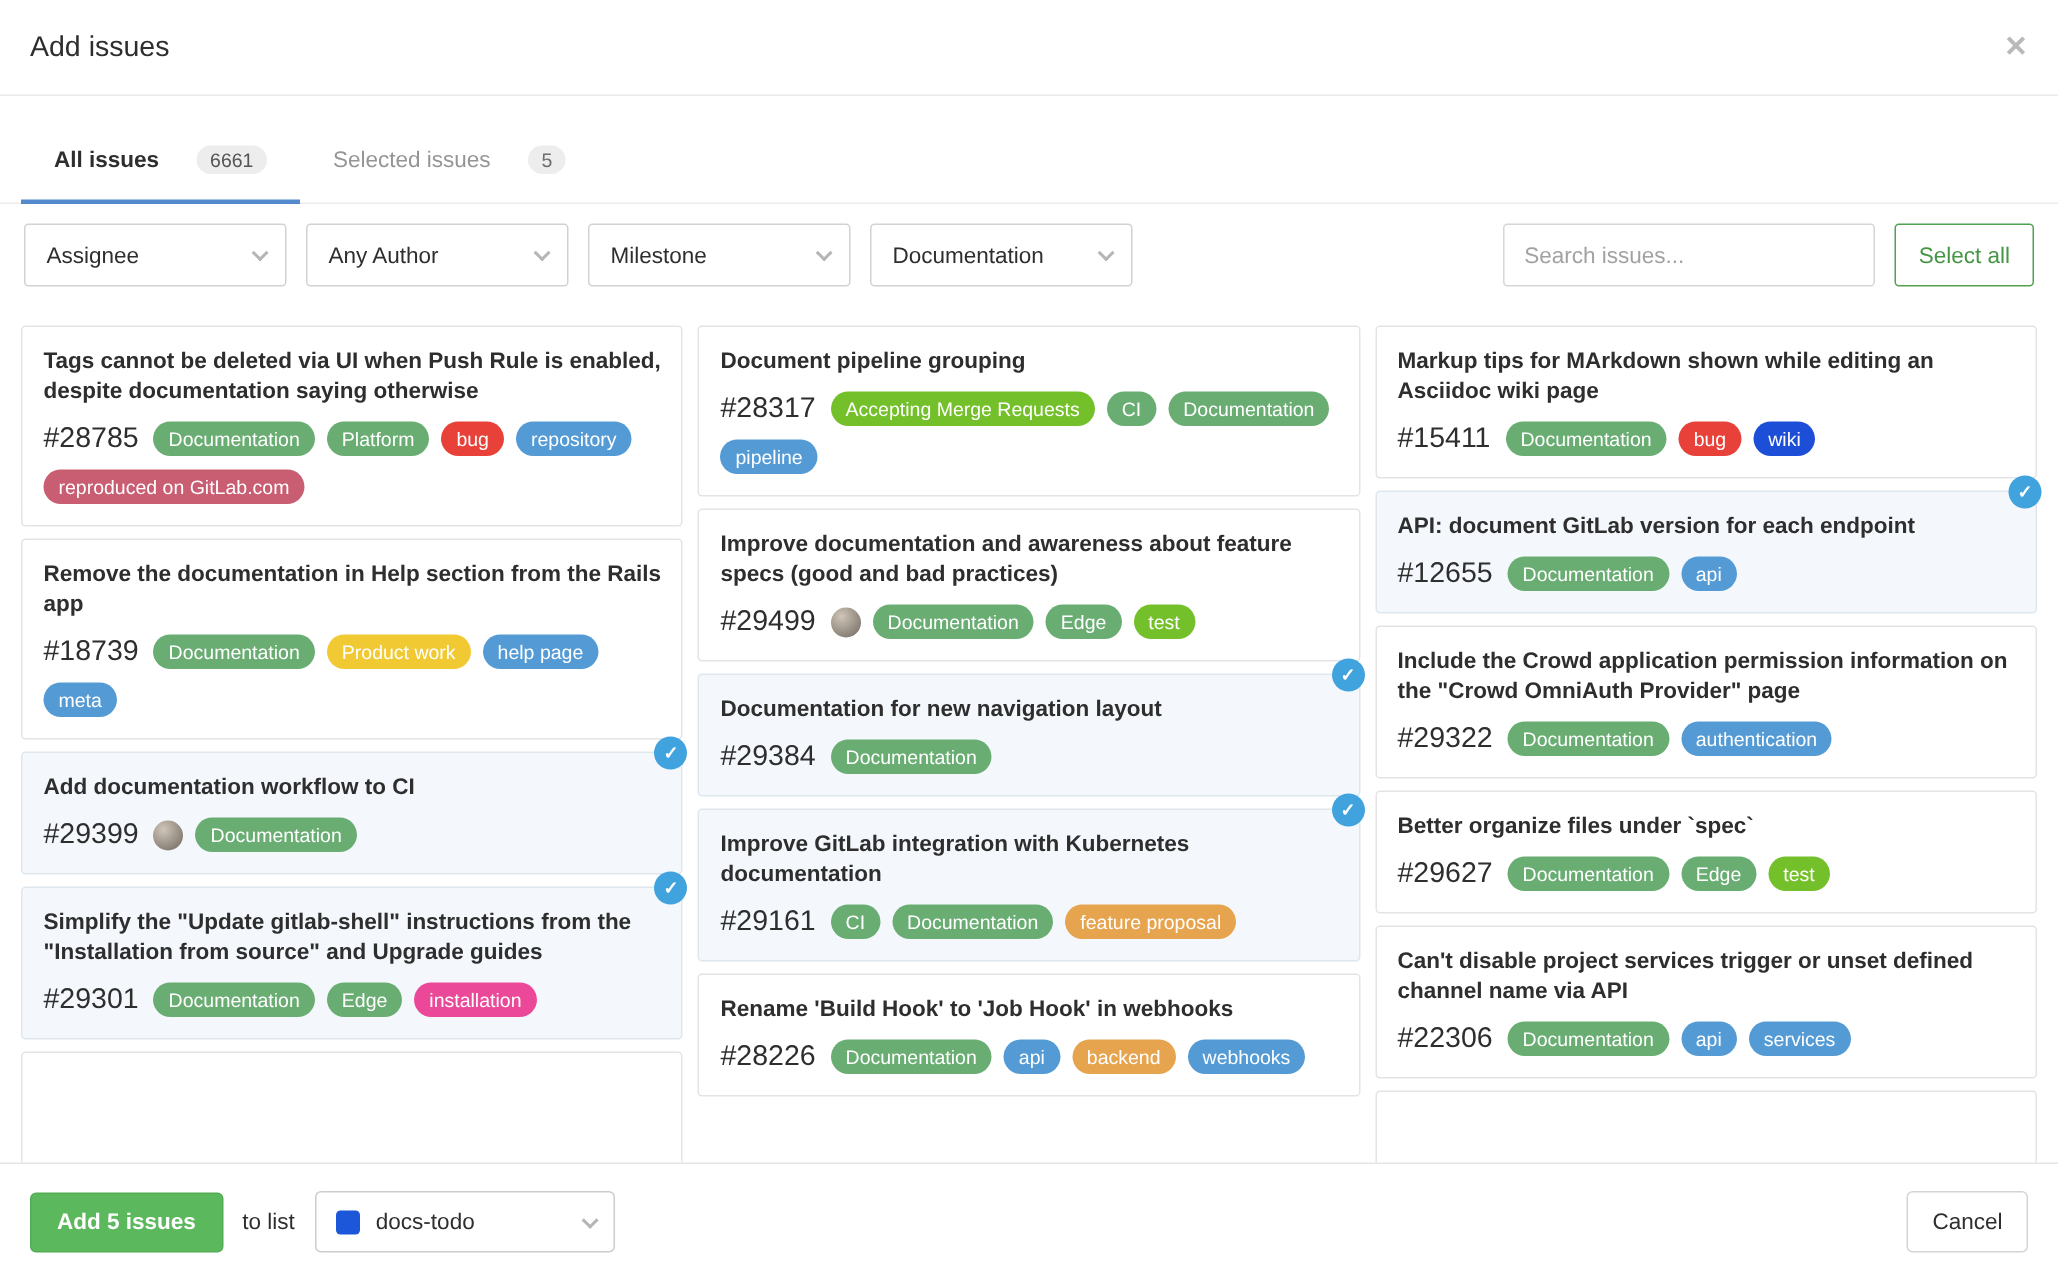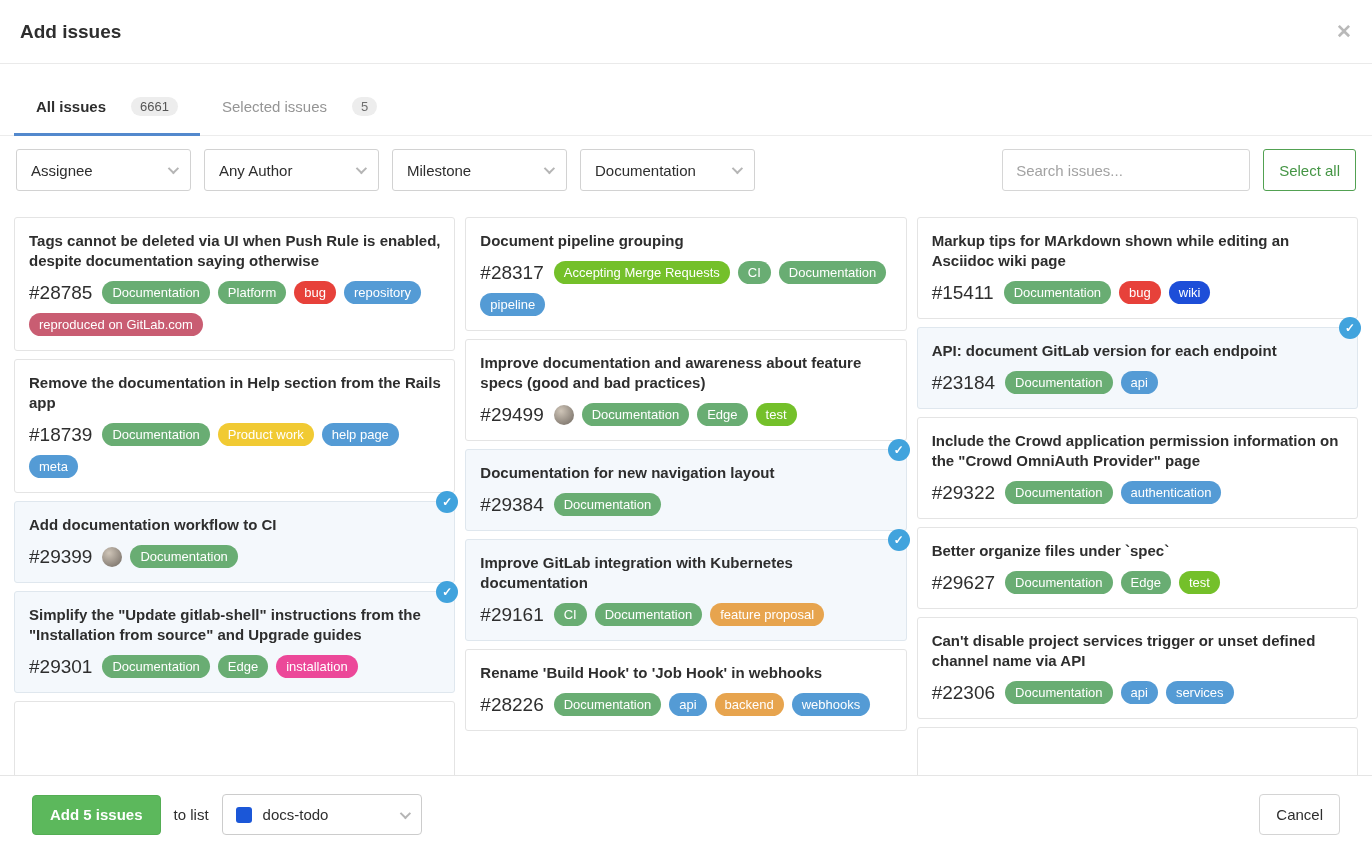--- a/index.html
+++ b/index.html
@@ -11,21 +11,21 @@
     position: relative;
   }
 
   
   .modal-header {
     height: 64px;
     border-bottom: 1px solid #eaeaea;
     display: flex; align-items: center;
     padding: 0 20px;
   }
-  .modal-title { font-size: 19px; font-weight: 700; color: #2e2e2e; }
+  .modal-title { font-size: 19px; font-weight: 400; color: #2e2e2e; }
   .close-btn {
     margin-left: auto;
     color: #b9b9b9; font-size: 19px; font-weight: 700;
     cursor: pointer; line-height: 1;
   }
 
   
   .tabs {
     display: flex;
     padding: 33px 14px 0 14px;
@@ -138,21 +138,21 @@
     display: flex; align-items: center; justify-content: center;
     font-size: 12px; font-weight: 700;
   }
 
   
   .footer {
     position: absolute; left: 0; right: 0; bottom: 0;
     height: 78px; background: #fff;
     border-top: 1px solid #e5e5e5;
     display: flex; align-items: center;
-    padding: 0 32px;
+    padding: 0 20px;
   }
   .add-btn {
     height: 40px; padding: 0 17px;
     background: #5cb85c; border: 1px solid #54ad54; border-radius: 4px;
     color: #fff; font-size: 15px; font-weight: 700;
     font-family: "Liberation Sans", sans-serif;
     cursor: pointer;
   }
   .to-list { margin: 0 13px; font-size: 15px; color: #2e2e2e; }
   .list-dropdown {
@@ -326,21 +326,21 @@
           <span class="label" style="background: rgb(231, 65, 58);">bug</span>
           <span class="label" style="background: #1d4ed8;">wiki</span>
         </div>
       </div>
       <div class="card selected">
         <div class="check-badge">
           <span>✓</span>
         </div>
         <div class="card-title">API: document GitLab version for each endpoint</div>
         <div class="card-meta">
-          <span class="issue-id">#23184</span>
+          <span class="issue-id">#12655</span>
           <span class="label" style="background: rgb(105, 173, 115);">Documentation</span>
           <span class="label" style="background: rgb(84, 155, 213);">api</span>
         </div>
       </div>
       <div class="card">
         <div class="card-title">Include the Crowd application permission information on the "Crowd OmniAuth Provider" page</div>
         <div class="card-meta">
           <span class="issue-id">#29322</span>
           <span class="label" style="background: rgb(105, 173, 115);">Documentation</span>
           <span class="label" style="background: rgb(84, 155, 213);">authentication</span>

